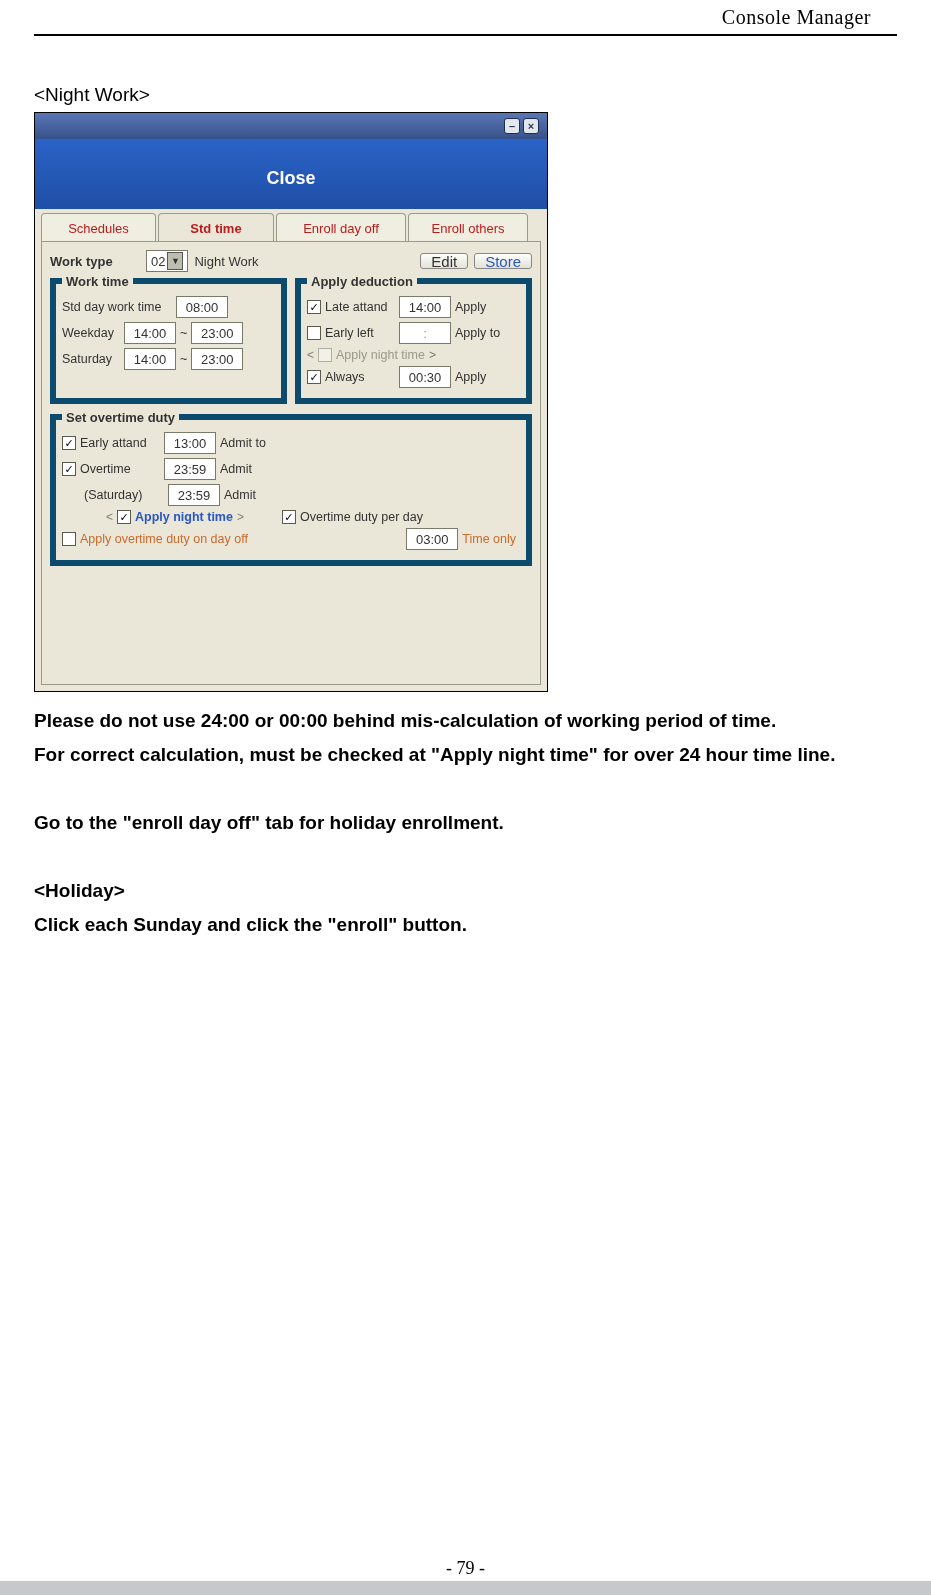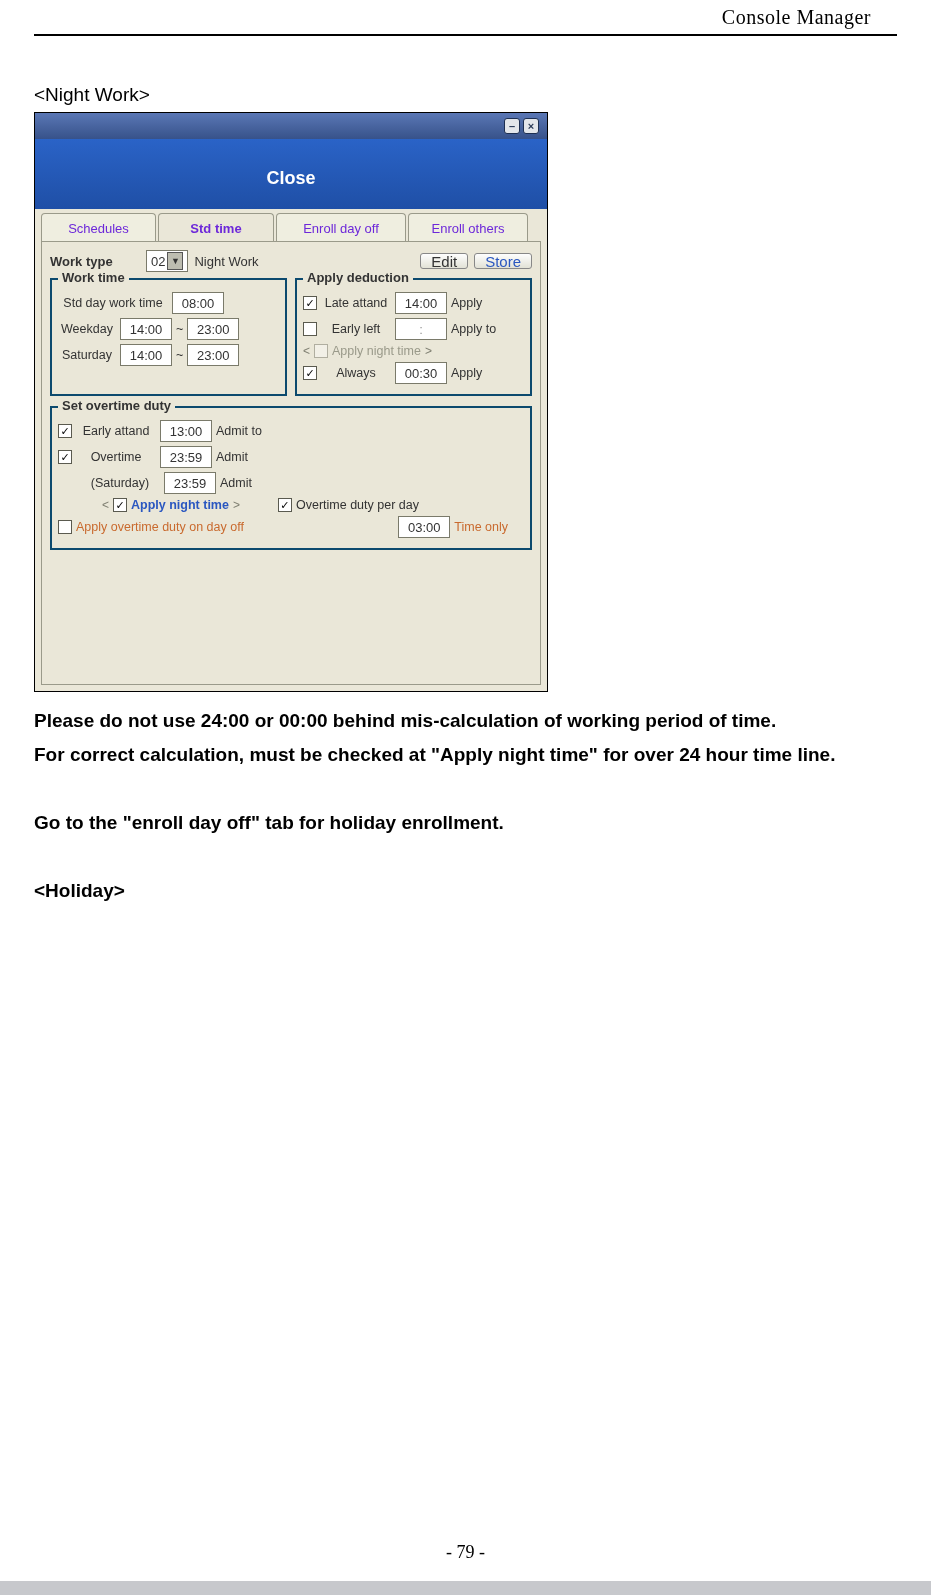--- a/index.html
+++ b/index.html
@@ -101,21 +101,21 @@
     border: 1px solid #9a9a8a;
     border-bottom: none;
     border-radius: 4px 4px 0 0;
     background: #efeee0;
     font-size: 13px;
     display: flex;
     align-items: center;
     justify-content: center;
     padding: 0 6px;
     margin-right: 2px;
-    color: #6d28d9;
+    color: #b91c1c;
   }
   .tab.active { font-weight: bold; background: #eae7d8; }
   .tab0 { width: 115px; }
   .tab1 { width: 116px; }
   .tab2 { width: 130px; }
   .tab3 { width: 120px; }
   .panel {
     position: absolute;
     top: 128px;
     left: 6px; right: 6px;
@@ -166,25 +166,24 @@
     background: linear-gradient(#fefefe,#e2e2d6);
     height: 16px;
     padding: 0 10px;
     display: inline-flex;
     align-items: center;
     justify-content: center;
     font-size: 15px;
   }
   .btn.blue { color: #2a57c0; }
   .fieldset {
-    border: 2px solid #0c4a6e;
-    padding: 8px 22px 6px 6px;
+    border: 6px solid #0c4a6e;
+    padding: 8px 10px 6px 6px;
     margin-top: 4px;
     position: relative;
-    text-align: center;
   }
   .fieldset .legend {
     position: absolute;
     top: -10px;
     left: 6px;
     background: #eae7d8;
     padding: 0 4px;
     font-weight: bold;
     font-size: 13px;
   }
@@ -227,21 +226,21 @@
     position: absolute;
     left: 0; right: 0;
     bottom: 0;
   }
   .footer-bar {
     height: 14px;
     background: #c7c8cc;
   }
   .footer-num {
     position: absolute;
-    bottom: 32px;
+    bottom: 16px;
     left: 0; right: 0;
     text-align: center;
     font-family: "Times New Roman", serif;
     font-size: 18px;
   }
 </style>
 </head>
 <body>
 
 <div class="page">
@@ -374,20 +373,21 @@
       </div>
     </div>
 
     <div class="body-text">
       <p>Please do not use 24:00 or 00:00 behind mis-calculation of working period of time.</p>
       <p>For correct calculation, must be checked at "Apply night time" for over 24 hour time line.</p>
       <div class="spacer"></div>
       <p>Go to the "enroll day off" tab for holiday enrollment.</p>
       <div class="spacer"></div>
       <p>&lt;Holiday&gt;</p>
+      <p>Click each Sunday and click the "enroll" button.</p>
     </div>
   </div>
 
   <div class="footer">
     <div class="footer-num">- 79 -</div>
     <div class="footer-bar"></div>
   </div>
 </div>
 
 </body></html>

